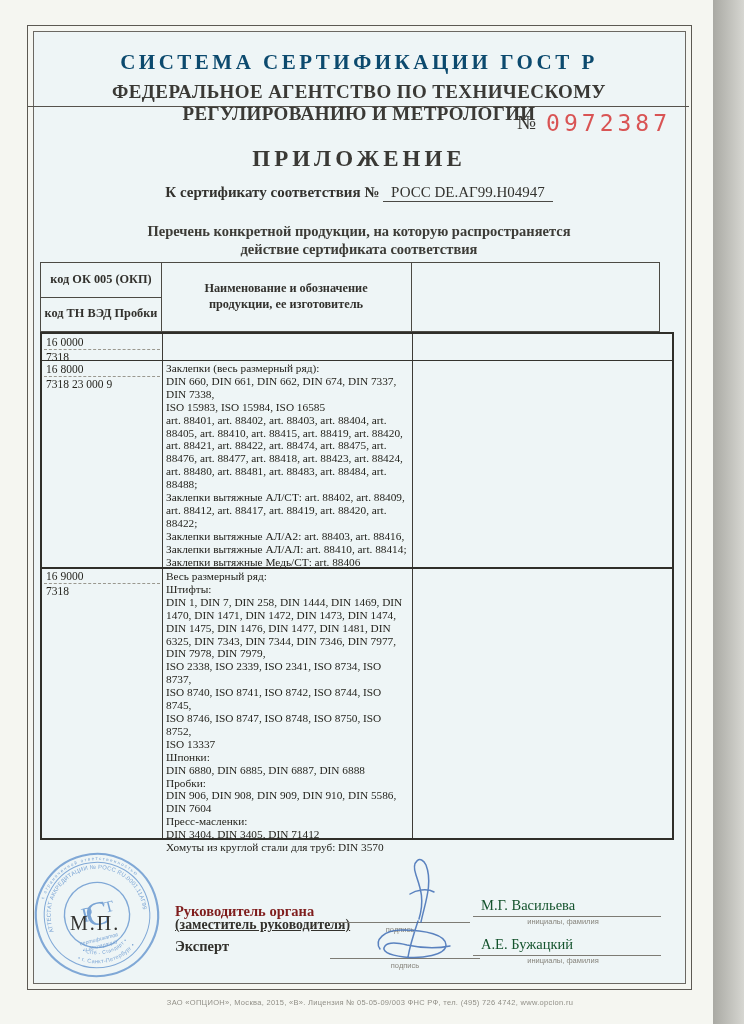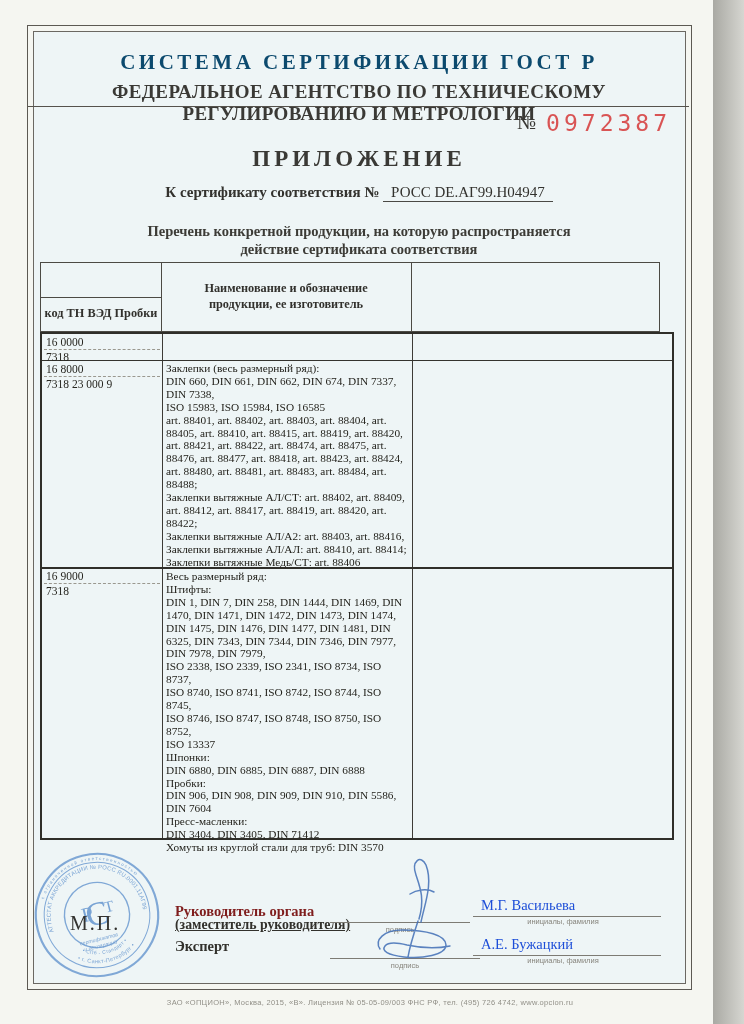--- a/index.html
+++ b/index.html
@@ -52,21 +52,21 @@
          line-height:12.9px;white-space:pre-line;color:#24231d;}
   .docscell{position:absolute;left:374px;width:252px;font-size:11.3px;white-space:pre-line;}
   
   .mp{left:70px;top:912px;font-size:20px;letter-spacing:2px;color:#33322f;}
   .role1{left:175px;top:903px;font-size:14.5px;font-weight:bold;color:#7f1d1d;}
   .role2{left:175px;top:917px;font-size:13.8px;font-weight:bold;color:#32312c;
          text-decoration:underline;}
   .role3{left:175px;top:938px;font-size:14.5px;font-weight:bold;color:#32312c;}
   .sigline{border-top:1px solid #7d7b74;height:0;}
   .sigcap{font-size:7.5px;color:#87857d;text-align:center;font-family:"Liberation Sans",sans-serif;}
-  .namecell{font-size:14.5px;color:#1d4ed8;border-bottom:1px solid #7d7b74;
+  .namecell{font-size:14.5px;color:#14532d;border-bottom:1px solid #7d7b74;
          padding:0 0 2px 8px;}
   .stamp-svg{left:28px;top:846px;}
   .sig-svg{pointer-events:none;}
   .footer{left:130px;top:998px;width:480px;text-align:center;font-size:7.5px;
          letter-spacing:.3px;color:#918f87;font-family:"Liberation Sans",sans-serif;}
 </style>
 </head>
 <body>
 
 <div class="page">
@@ -93,20 +93,21 @@
 
   <div class="abs ctr purpose">
     <div>Перечень конкретной продукции,  на которую распространяется</div>
     <div>действие сертификата соответствия</div>
   </div>
 
   <div class="abs thead">
     <div class="v1"></div>
     <div class="v2"></div>
     <div class="hsplit"></div>
+    <div class="hcell" style="left:0;top:0;width:120px;height:34px;">код ОК 005 (ОКП)</div>
     <div class="hcell" style="left:0;top:34px;width:120px;height:34px;">код ТН ВЭД Пробки</div>
     <div class="hcell" style="left:121px;top:0;width:248px;height:68px;">Наименование и обозначение
 продукции, ее изготовитель</div>
   </div>
 
   <div class="abs tbody">
     <div class="v1"></div>
     <div class="v2"></div>
     <div class="h1"></div>
     <div class="h2"></div>

